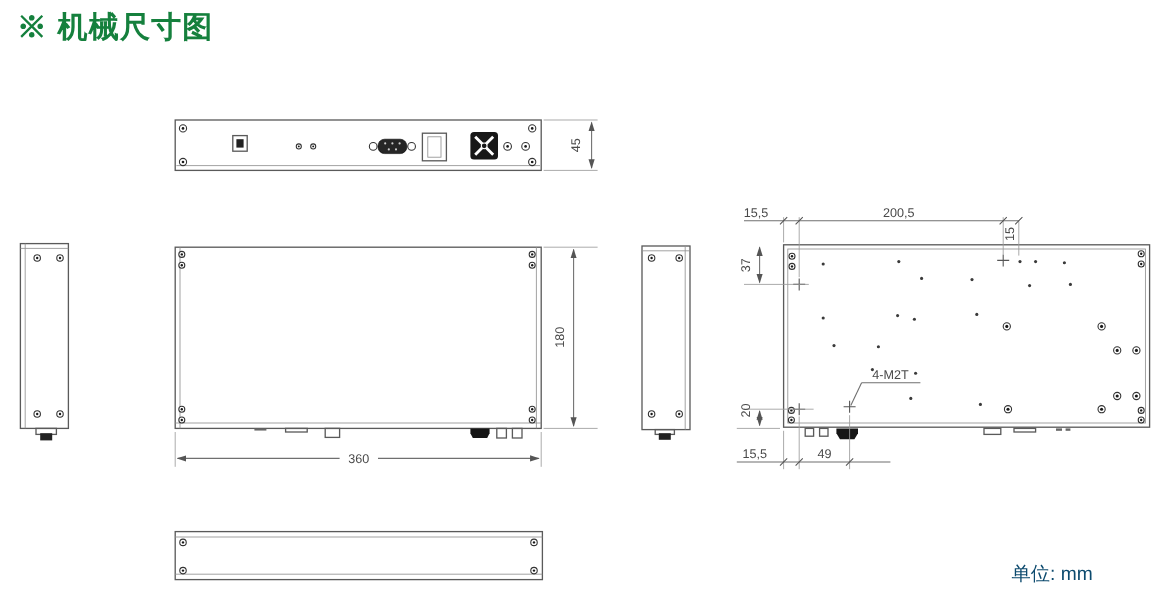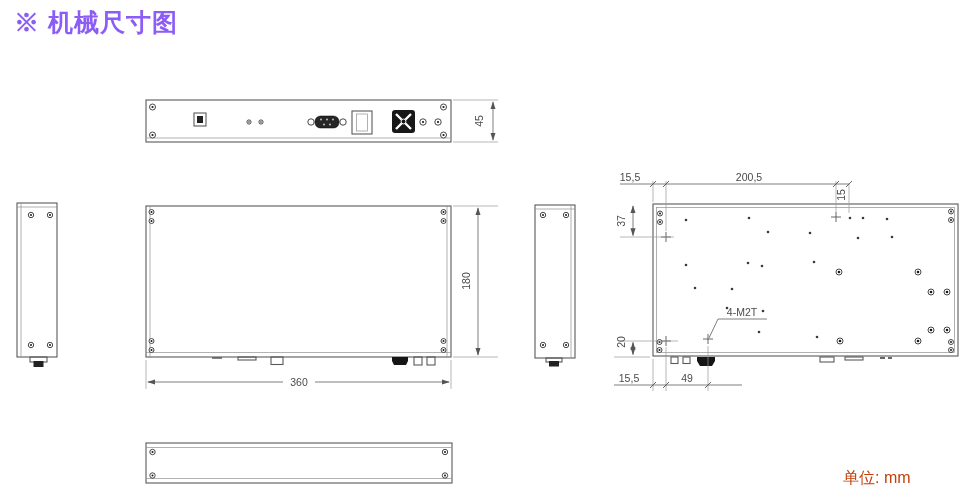--- a/index.html
+++ b/index.html
@@ -1,20 +1,20 @@
 <!DOCTYPE html>
 <html><head>
 <meta charset="utf-8">
 <style>
   html,body{margin:0;padding:0;background:#ffffff;}
   body{width:972px;height:501px;position:relative;overflow:hidden;
        font-family:"Liberation Sans", sans-serif;}
   .page-title{position:absolute;left:14px;top:6px;font-size:25px;font-weight:bold;
-       color:#8b5cf6;letter-spacing:1px;}
-  .unit-label{position:absolute;left:843px;top:468px;font-size:16px;color:#c2410c;}
+       color:#15803d;letter-spacing:1px;}
+  .unit-label{position:absolute;left:843px;top:468px;font-size:16px;color:#0c4a6e;}
   svg{position:absolute;left:0;top:0;}
   .ol{fill:none;stroke:#5a5a5a;stroke-width:1.1;}
   .il{fill:none;stroke:#909090;stroke-width:0.7;}
   .dl{fill:none;stroke:#6f6f6f;stroke-width:0.9;}
   .xl{fill:none;stroke:#9a9a9a;stroke-width:0.7;}
   .crs{fill:none;stroke:#555;stroke-width:0.9;}
   .dt{fill:#4a4a4a;font-family:"Liberation Sans",sans-serif;font-size:10.5px;}
   .scr{fill:#ffffff;stroke:#333;stroke-width:0.9;}
   .scd{fill:#1a1a1a;}
   .hole{fill:#3a3a3a;}

